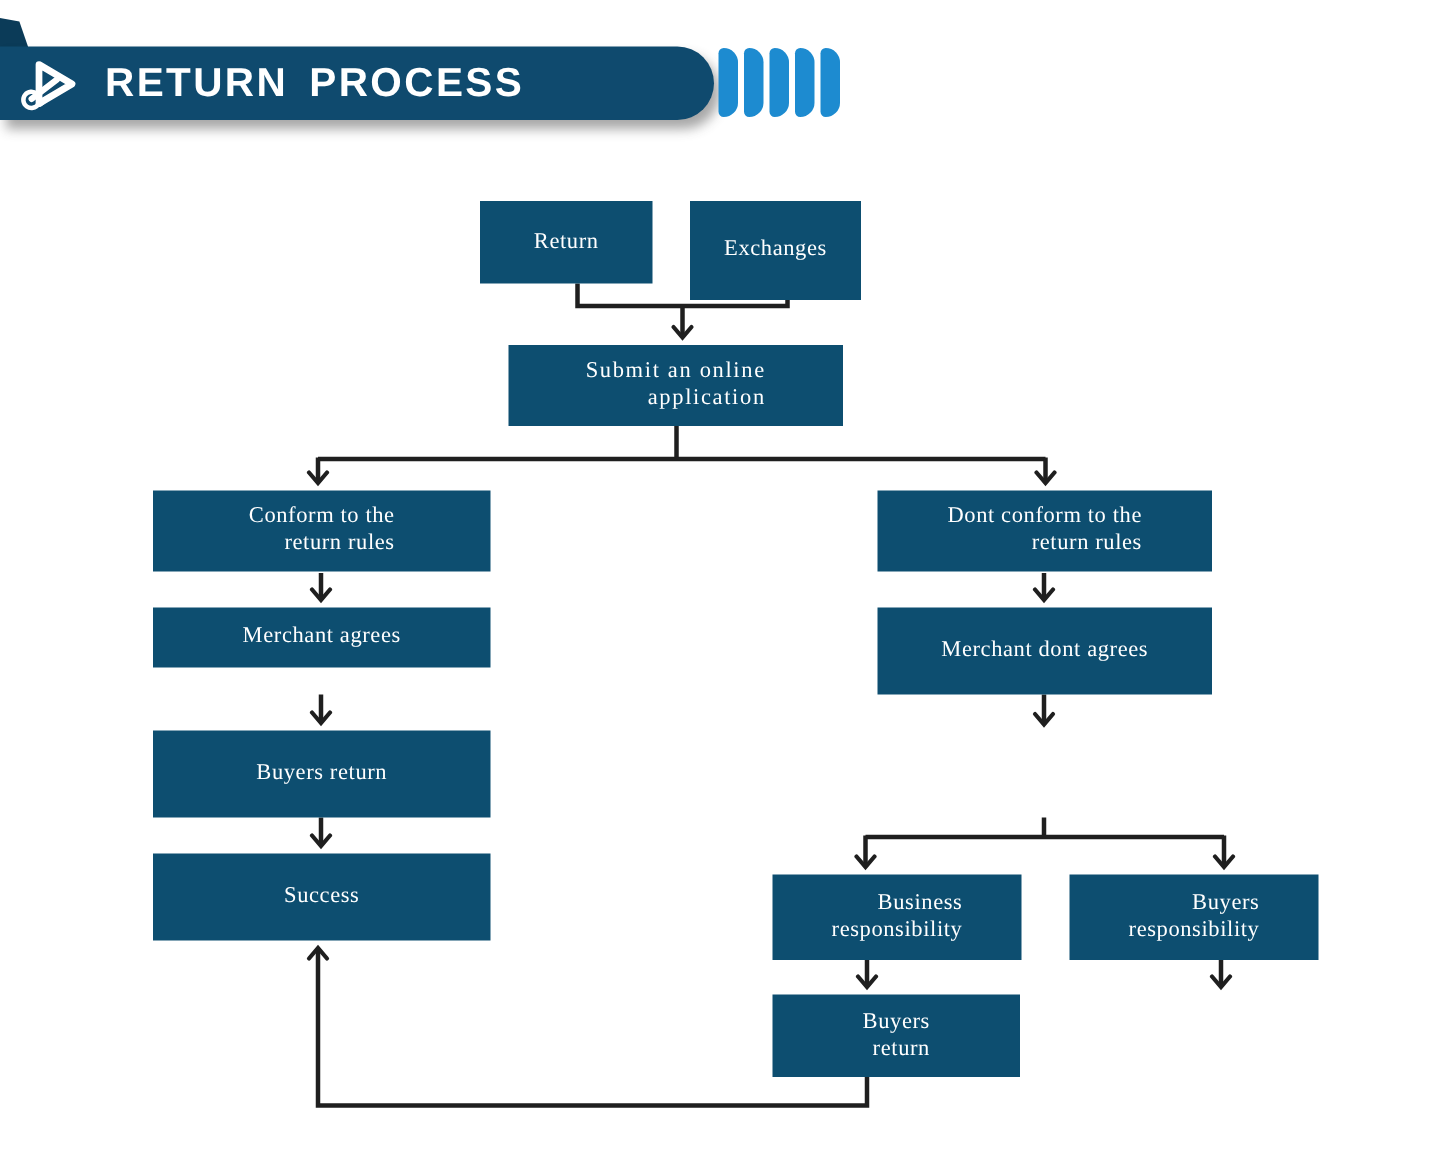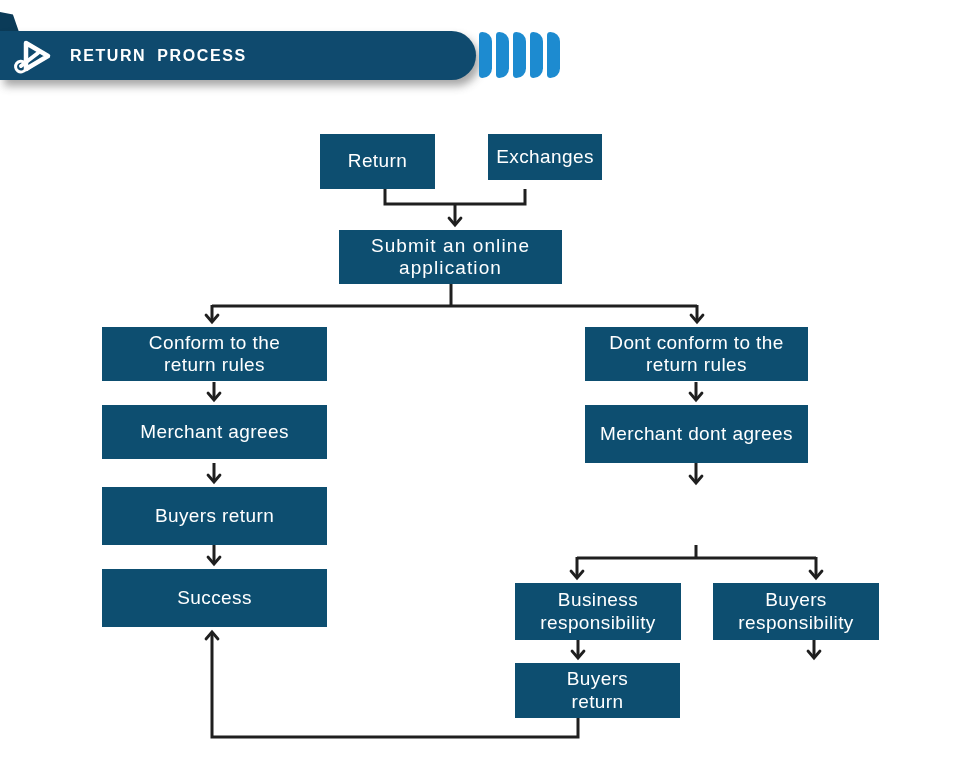--- a/index.html
+++ b/index.html
@@ -18,40 +18,41 @@
     z-index:4;
   }
   .banner{
     position:absolute;left:0;top:31px;width:476px;height:49px;
     background:#0f4a6e;border-radius:0 25px 25px 0;
     box-shadow:4px 6px 8px rgba(60,60,60,.45);
     display:flex;align-items:center;z-index:5;
   }
   .banner .logo{display:inline-flex;margin-left:12px;}
   .banner h1{
-    margin:0 0 0 16px;color:#ffffff;font-size:16px;font-weight:bold;
+    margin:0 0 0 16px;color:#ffffff;font-size:27px;font-weight:bold;
     letter-spacing:1.6px;word-spacing:5px;
   }
   .decor{
     position:absolute;left:479px;top:32px;height:46px;
     display:flex;gap:4px;z-index:5;
   }
   .decor span{
     width:13px;height:46px;background:#1d8bd0;
     border-radius:4px 11px 11px 4px;
   }
 
   
   .connectors{position:absolute;left:0;top:0;z-index:1;}
   .node{
     position:absolute;z-index:2;
     background:#0d4e70;color:#ffffff;
     display:flex;align-items:center;justify-content:center;
-    text-align:center;font-size:19px;line-height:1.18;
+    text-align:right;font-size:15px;line-height:1.18;
     letter-spacing:.4px;
+    font-family:Liberation Serif, serif;
   }
   .node span{white-space:pre-line;}
   .node.spaced{letter-spacing:1.1px;}
   .node.highlight{background:#4fc3f5;color:#2e2e2e;}
 </style>
 </head>
 <body>
 
 <div class="stage">
 
@@ -106,40 +107,40 @@
       <path d="M814,640 V658" marker-end="url(#arw)"></path>
 
       <path d="M578,718 V737 H212 V632" marker-end="url(#arw)"></path>
     </g>
   </svg>
 
   <div class="node" style="left:320px;top:134px;width:115px;height:55px">
     <span>Return</span>
   </div>
 
-  <div class="node" style="left:488px;top:134px;width:114px;height:46px">
+  <div class="node" style="left:460px;top:134px;width:114px;height:66px">
     <span>Exchanges</span>
   </div>
 
   <div class="node spaced" style="left:339px;top:230px;width:223px;height:54px">
     <span>Submit an online
 application</span>
   </div>
 
   <div class="node" style="left:102px;top:327px;width:225px;height:54px">
     <span>Conform to the
 return rules</span>
   </div>
 
   <div class="node" style="left:585px;top:327px;width:223px;height:54px">
     <span>Dont conform to the
 return rules</span>
   </div>
 
-  <div class="node" style="left:102px;top:405px;width:225px;height:54px">
+  <div class="node" style="left:102px;top:405px;width:225px;height:40px">
     <span>Merchant agrees</span>
   </div>
 
   <div class="node" style="left:585px;top:405px;width:223px;height:58px">
     <span>Merchant dont agrees</span>
   </div>
 
   <div class="node" style="left:102px;top:487px;width:225px;height:58px">
     <span>Buyers return</span>
   </div>

